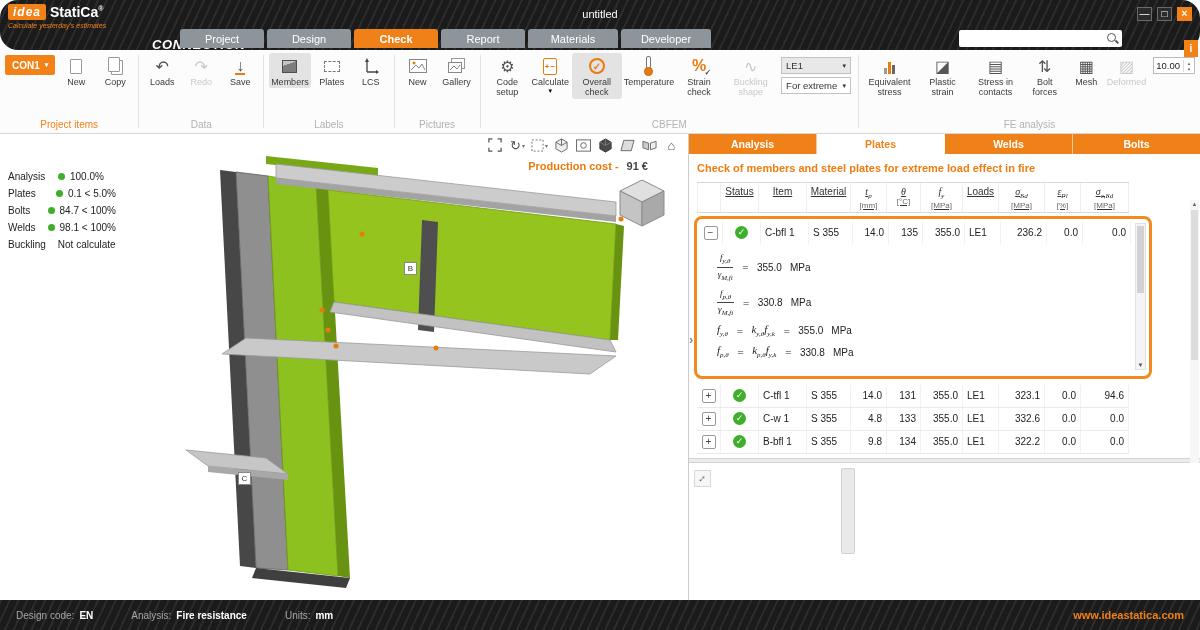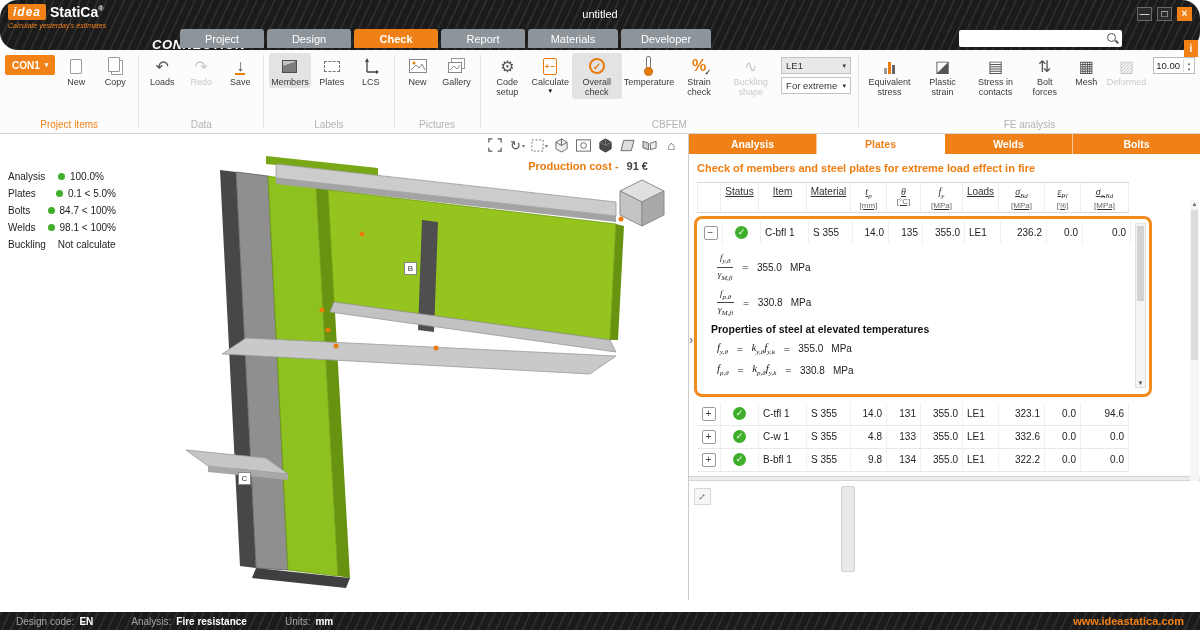--- a/index.html
+++ b/index.html
@@ -6,21 +6,21 @@
   html,body { width:1200px; height:630px; }
   body { font-family:"Liberation Sans",sans-serif; background:#fff; overflow:hidden; }
   #app { position:relative; width:1200px; height:630px; background:#fff; }
 
   
   .chrome {
     position:absolute; left:0; right:0; background:#1b1b1b;
     background-image:repeating-linear-gradient(115deg, rgba(255,255,255,.07) 0 2px, rgba(0,0,0,0) 2px 8px);
   }
   .topbar { top:0; height:50px;border-radius:18px; }
-  .statusbar { bottom:0; height:18px; display:flex; align-items:center; padding:0 16px; gap:38px; }
+  .statusbar { bottom:0; height:30px; display:flex; align-items:center; padding:0 16px; gap:38px; }
 
   .logo { position:absolute; left:8px; top:4px; }
   .logo-row { display:flex; align-items:center; gap:4px; }
   .logo-idea { background:#F28118; color:#fff; font-weight:bold; font-style:italic; font-size:12px; padding:1px 5px; border-radius:2px; letter-spacing:1px; }
   .logo-statica { color:#fff; font-weight:bold; font-size:14px; }
   .logo-reg { color:#fff; font-size:7px; vertical-align:super; }
   .logo-tagline { color:#F28118; font-style:italic; font-size:7px; margin-top:2px; }
   .app-name { position:absolute; left:152px; top:8px; color:#fff; font-weight:bold; font-style:italic; font-size:13px; letter-spacing:.6px;margin-top:29px; }
   .doc-title { position:absolute; left:50%; top:8px; transform:translateX(-50%); color:#fff; font-size:11px; }
   .win-btns { position:absolute; right:8px; top:7px; display:flex; gap:5px; }
@@ -572,21 +572,20 @@
           </div>
           <div class="formula">
             <span class="frac">
               <span class="num"><i>f</i><sub>p,θ</sub></span>
               <span class="den"><i>γ</i><sub>M,fi</sub></span>
             </span>
             <span>=</span>
             <span class="fval">330.8</span>
             <span class="funit">MPa</span>
           </div>
-          <h4>Properties of steel at elevated temperatures</h4>
           <div class="formula">
             <span class="sym-g"><i>f</i><sub>y,θ</sub></span>
             <span>=</span>
             <span class="sym-g"><i>k</i><sub>y,θ</sub><i>f</i><sub>y,k</sub></span>
             <span>=</span>
             <span class="fval">355.0</span>
             <span class="funit">MPa</span>
           </div>
           <div class="formula">
             <span class="sym-g"><i>f</i><sub>p,θ</sub></span>

